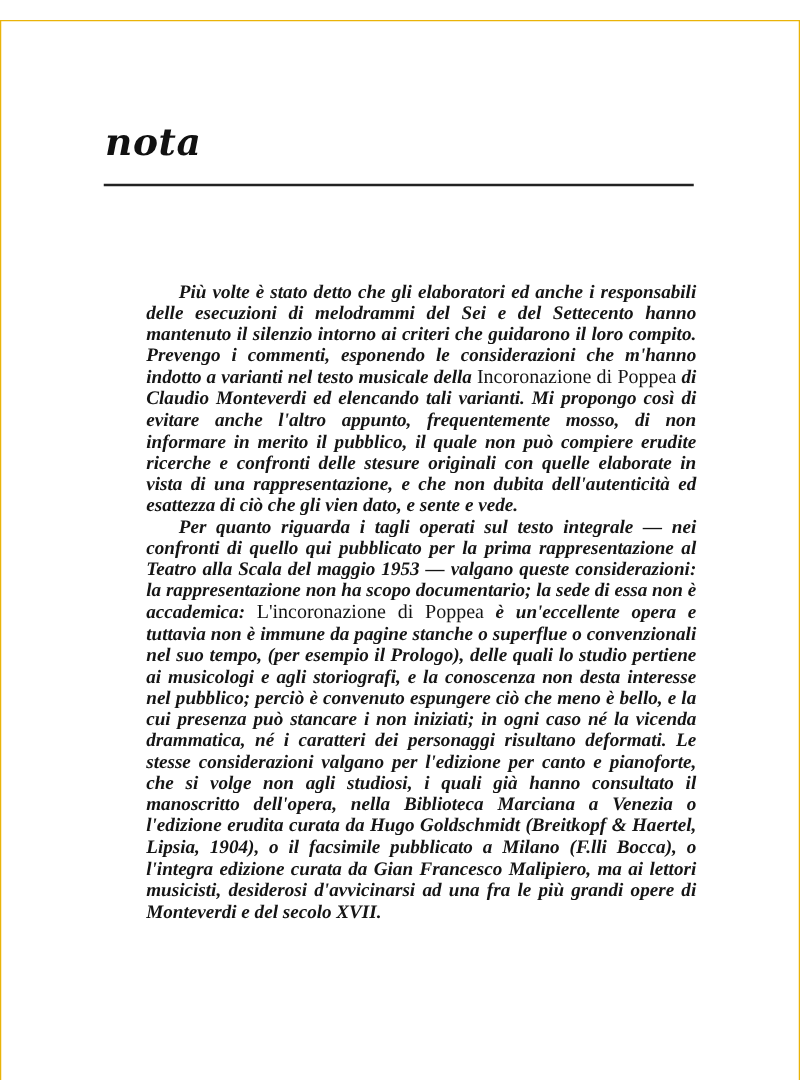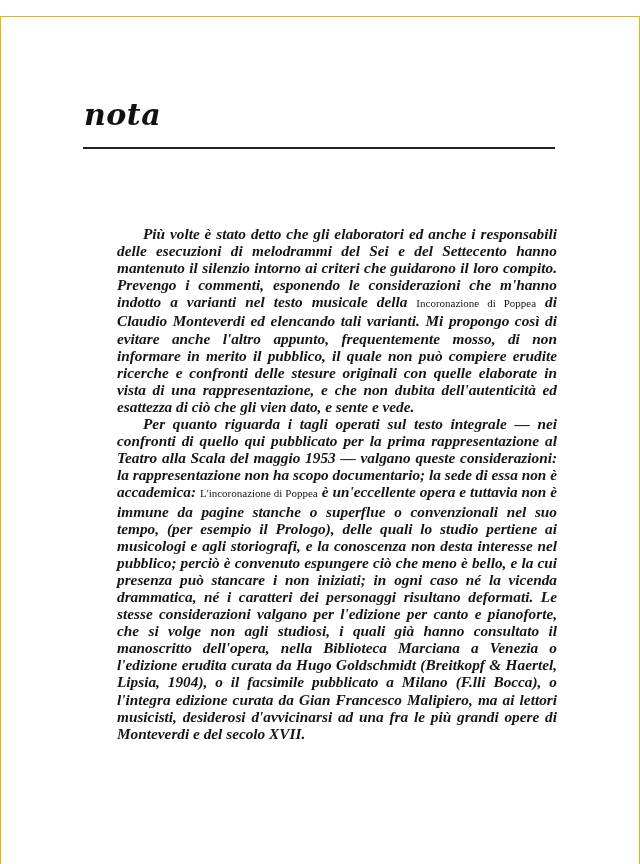--- a/index.html
+++ b/index.html
@@ -20,21 +20,21 @@
     position: absolute; left: 82px; top: 130px; width: 472px; height: 2px;
     background: #222;
   }
   .body {
     position: absolute; left: 116px; top: 208px; width: 440px;
     font-family: "Liberation Serif", serif; font-style: italic; font-weight: bold;
     font-size: 15.3px; line-height: 17.1px; color: #151515;
     text-align: justify; hyphens: manual;
   }
   .body p { margin: 0; text-indent: 26px; }
-  .roman { font-style: normal; font-weight: normal; font-size: 11px; }
+  .roman { font-style: normal; font-weight: normal; font-size: 16px; }
 </style>
 </head>
 <body>
 
 <div class="page">
   <div class="title">nota</div>
   <div class="rule"></div>
   <div class="body">
     <p>
       <span>Più volte è stato detto che gli elaboratori ed anche i responsabili delle esecuzioni di melodrammi del Sei e del Settecento hanno mantenuto il silenzio intorno ai criteri che guidarono il loro compito. Prevengo i commenti, esponendo le considerazioni che m'hanno indotto a varianti nel testo musicale della </span><span class="roman">Incoronazione di Poppea</span><span> di Claudio Monteverdi ed elencando tali varianti. Mi propongo così di evitare anche l'altro appunto, frequentemente mosso, di non informare in merito il pubblico, il quale non può compiere erudite ricerche e confronti delle stesure originali con quelle elaborate in vista di una rappresentazione, e che non dubita dell'autenticità ed esattezza di ciò che gli vien dato, e sente e vede.</span>

